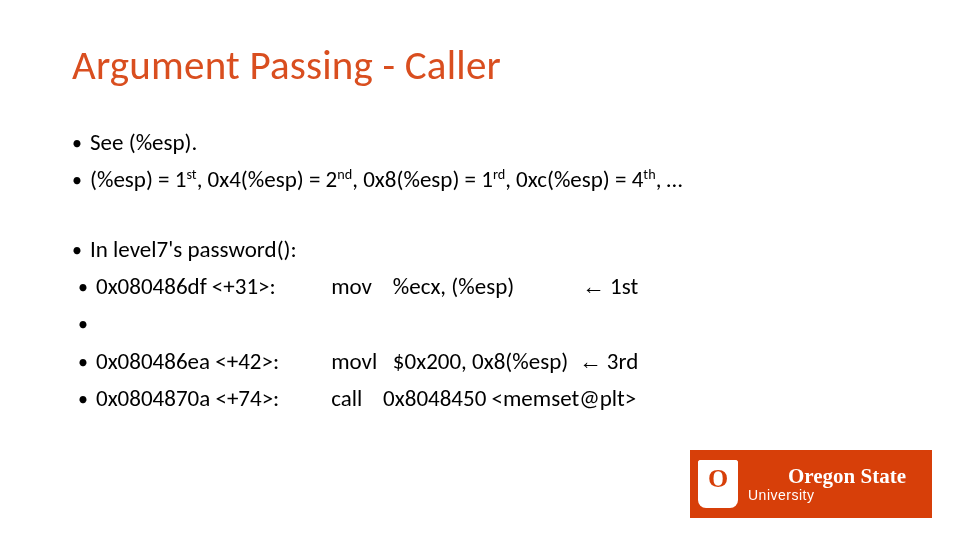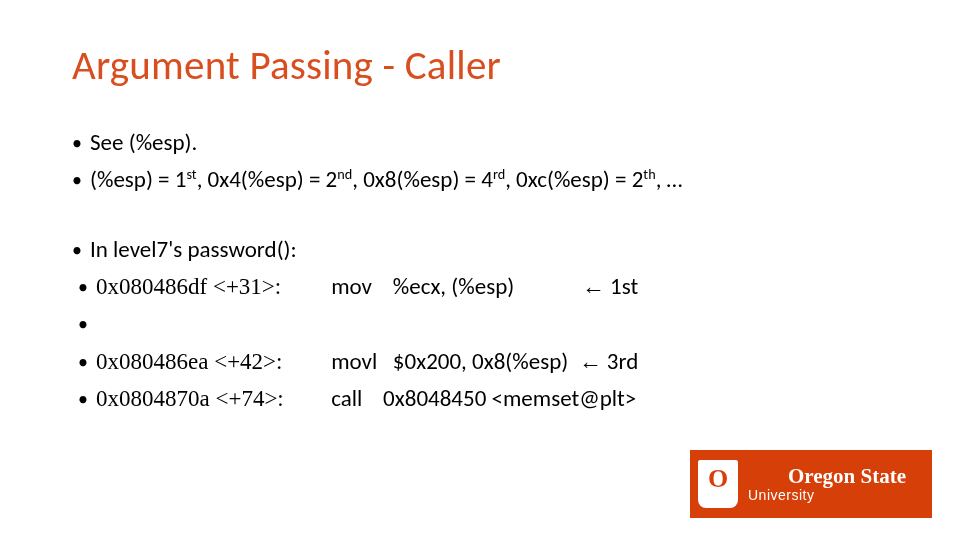--- a/index.html
+++ b/index.html
@@ -7,21 +7,21 @@
   .slide { width: 960px; height: 540px; position: relative; padding: 40px 72px 12px 72px; }
   .title { font-size: 41px; color: #d94e1f; font-weight: 400; margin-bottom: 36px; letter-spacing: 0.2px; }
   .bullets { font-size: 23px; line-height: 1.45; }
   .bullets li { list-style: none; margin-bottom: 4px; }
   .bullets .row { display: flex; align-items: flex-end; }
   .dot { display: inline-block; width: 18px; }
   .dot::before { content: "•"; font-size: 20px; }
   .indent .dot { margin-left: 6px; }
   .spacer { height: 28px; }
   sup { font-size: 0.62em; vertical-align: super; line-height: 0; margin-top: 39px; }
-  .code-addr { display:inline-block; min-width: 230px; font-family: Liberation Serif, serif; }
+  .code-addr { display:inline-block; min-width: 230px; }
   .code-instr { white-space: pre; }
   .arrow { font-family: Arial, sans-serif; }
   .logo-block { position: absolute; right: 28px; bottom: 22px; width: 242px; height: 68px; background: #d73f09; display: flex; align-items: center; padding: 6px 10px 6px 8px; }
   .logo-shield { width: 40px; height: 48px; background: #fff; border-radius: 3px 3px 8px 8px; position: relative; flex-shrink: 0; display:flex; align-items:center; justify-content:center; }
   .logo-shield::after { content:""; position:absolute; inset:0; border-radius: 3px 3px 8px 8px; clip-path: polygon(0 0, 100% 0, 100% 62%, 50% 100%, 0 62%); background:#fff; }
   .logo-shield .o { position:absolute; font-weight:700; font-size:26px; color:#d73f09; z-index:2; top:4px; font-family: Georgia, serif;}
   .logo-text { color: #fff; margin-left: 10px; line-height: 1.02; }
   .logo-line1 { font-size: 21px; font-weight: 600; font-family: Georgia, "Times New Roman", serif; margin-left: 40px; }
   .logo-line2 { font-size: 14px; font-family: Liberation Sans, sans-serif; letter-spacing: 0.5px; }
 </style>
@@ -32,21 +32,21 @@
   <h1 class="title">Argument Passing - Caller</h1>
 
   <ul class="bullets">
     <li class="row">
       <span class="dot"></span>
       <span>See (%esp).</span>
     </li>
     <li class="row">
       <span class="dot"></span>
       <span>
-        <span>(%esp) = 1</span><sup>st</sup><span>, 0x4(%esp) = 2</span><sup>nd</sup><span>, 0x8(%esp) = 4</span><sup>rd</sup><span>, 0xc(%esp) = 2</span><sup>th</sup><span>, …</span>
+        <span>(%esp) = 1</span><sup>st</sup><span>, 0x4(%esp) = 2</span><sup>nd</sup><span>, 0x8(%esp) = 1</span><sup>rd</sup><span>, 0xc(%esp) = 4</span><sup>th</sup><span>, …</span>
       </span>
     </li>
 
     <li class="spacer"></li>
 
     <li class="row">
       <span class="dot"></span>
       <span>In level7's password():</span>
     </li>
 

